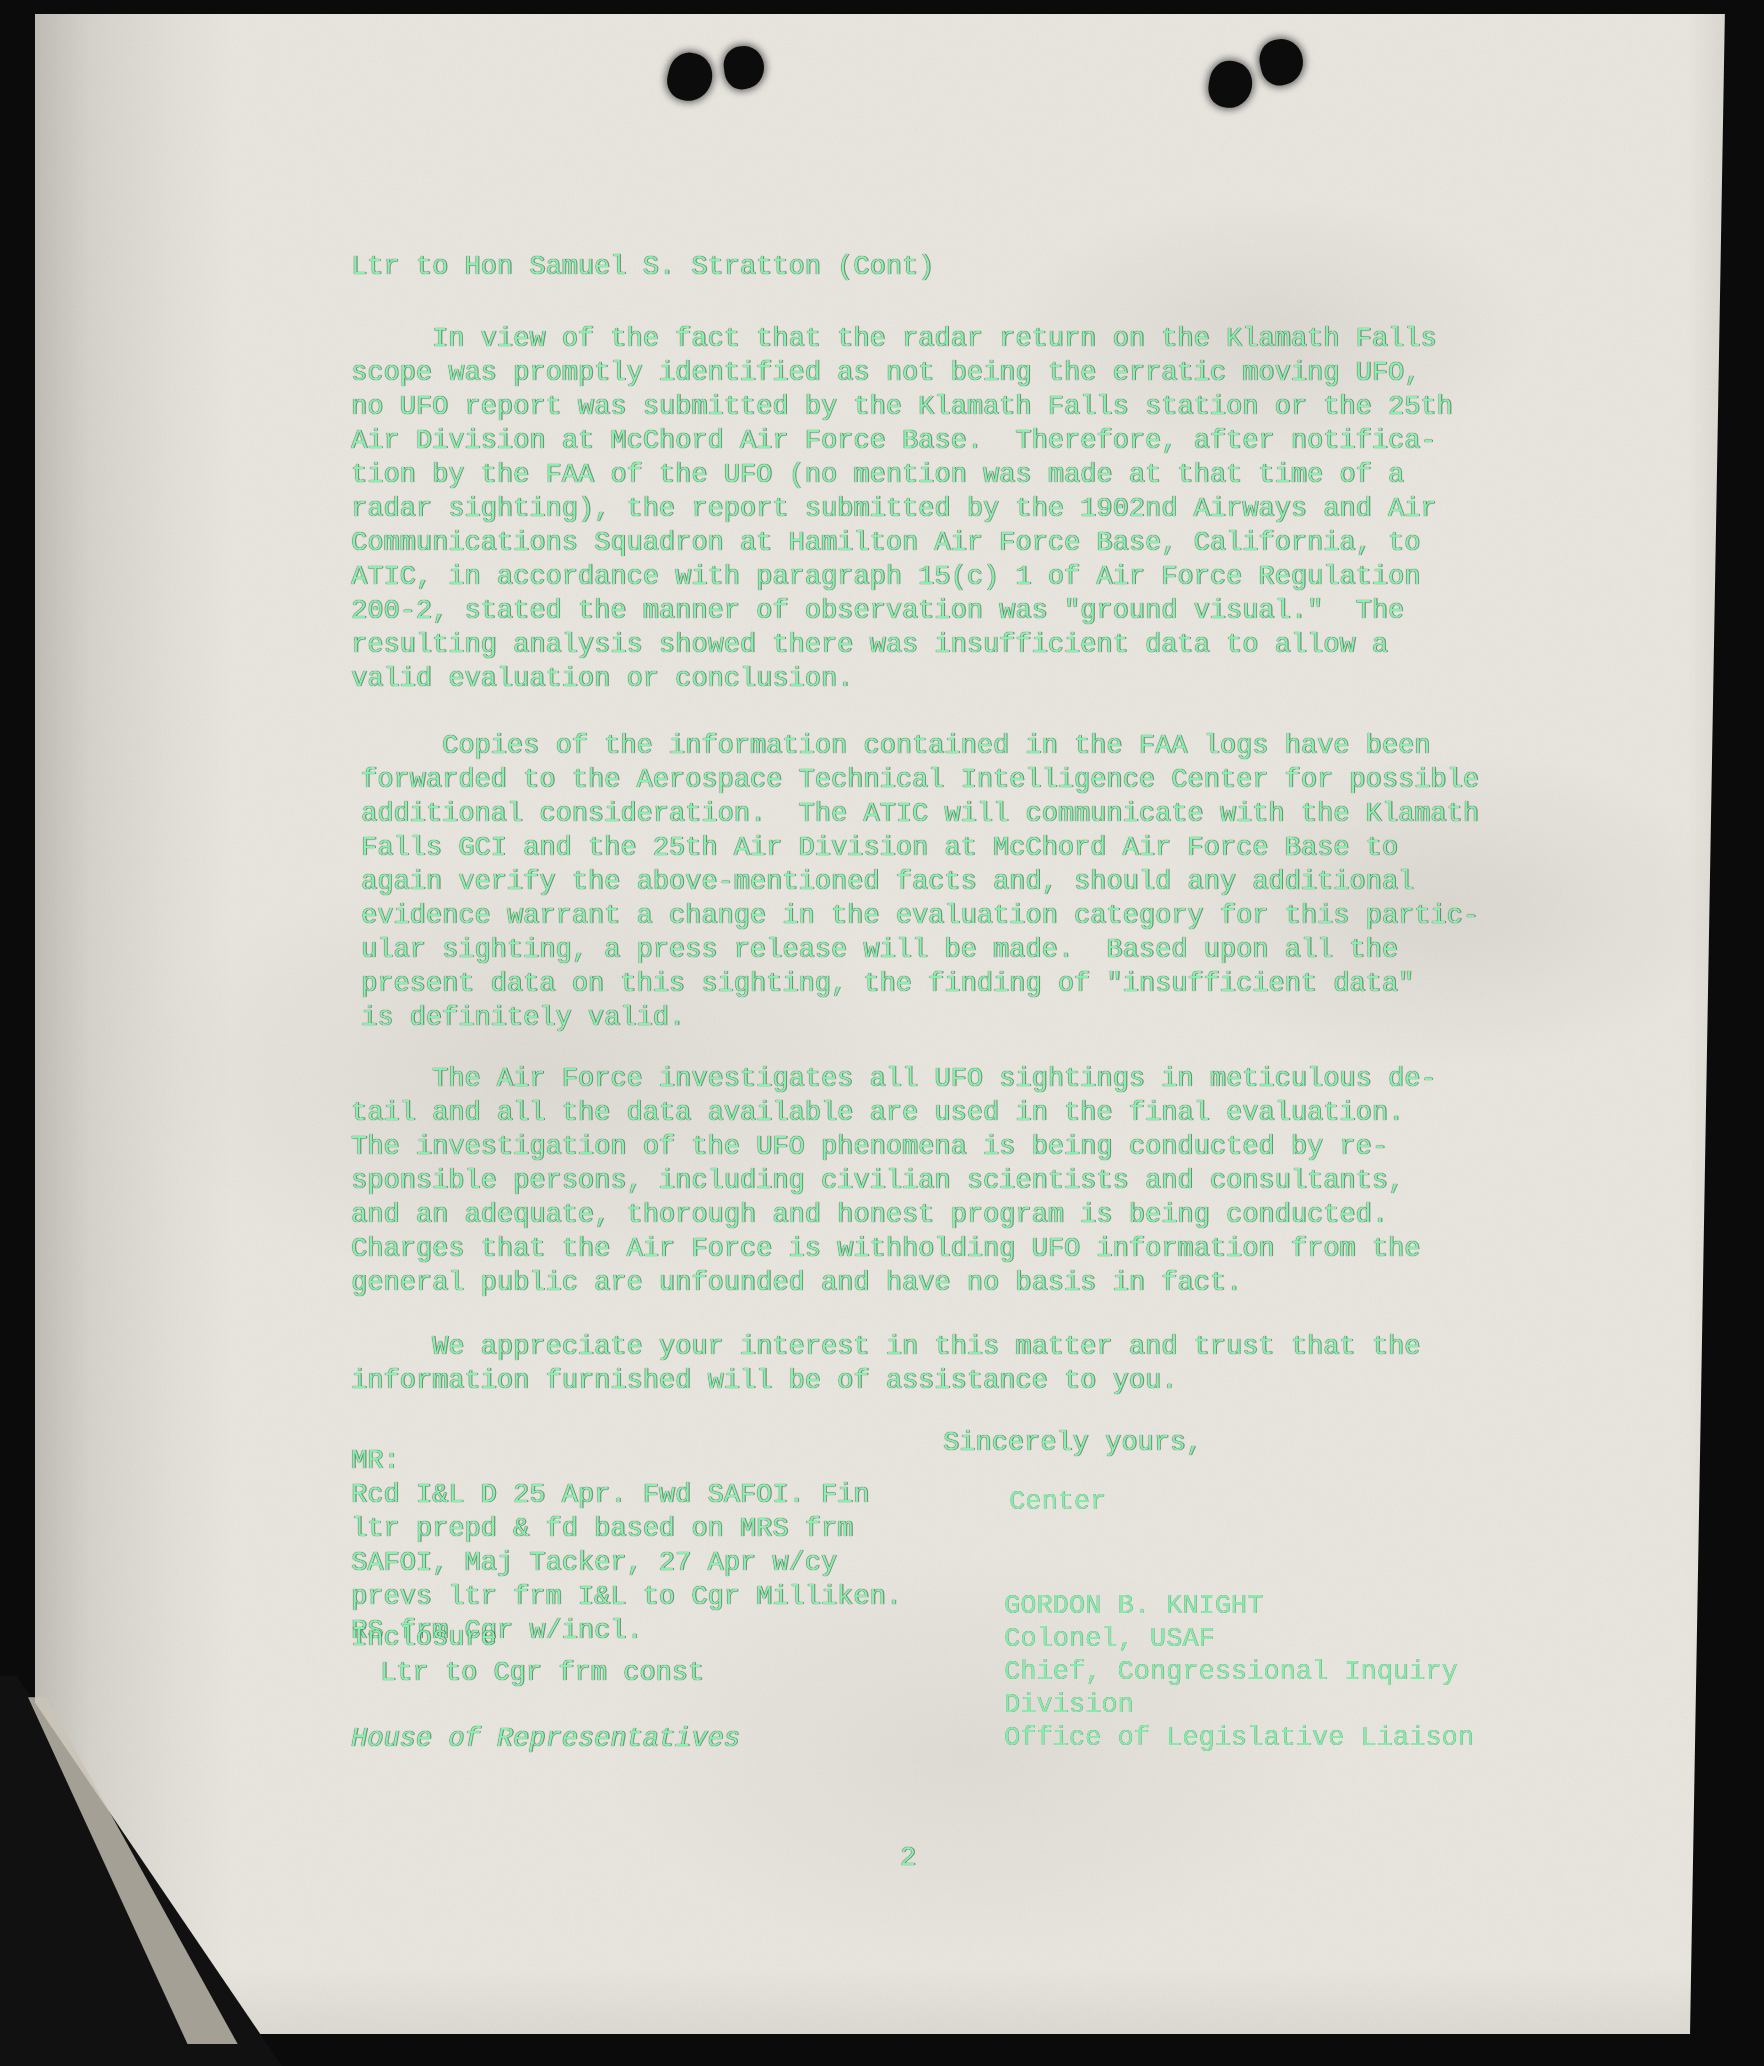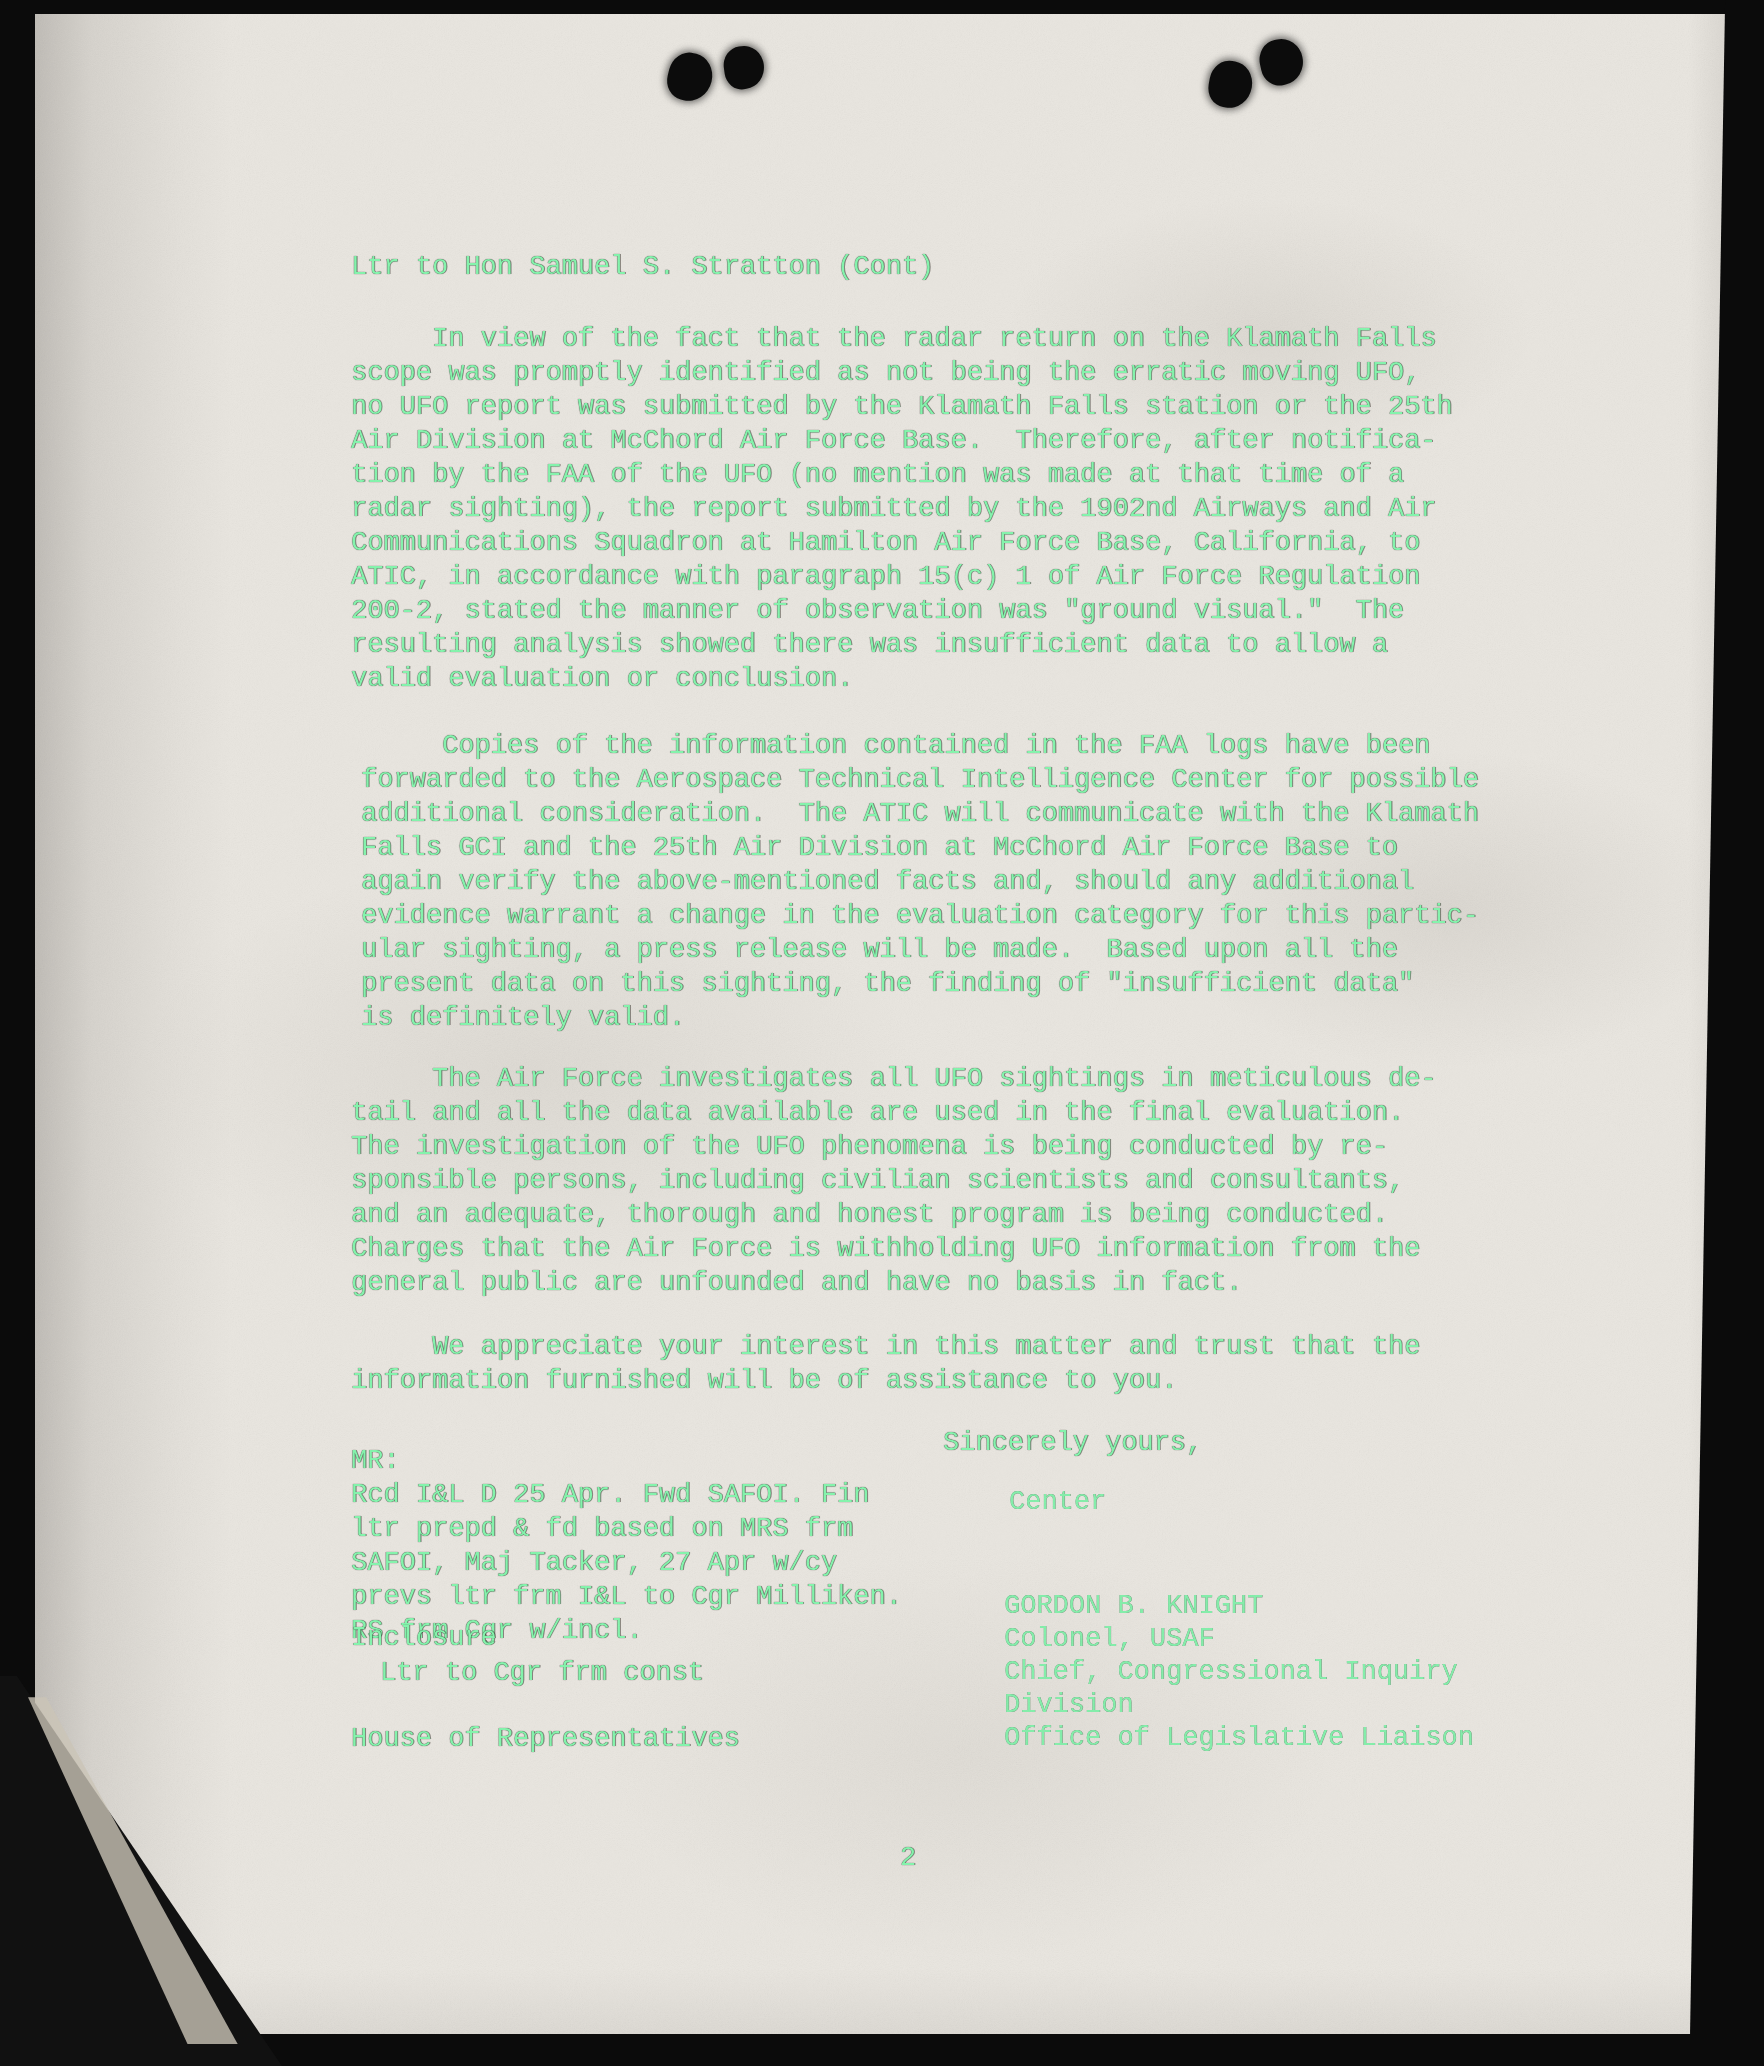--- a/index.html
+++ b/index.html
@@ -109,21 +109,21 @@
 
   <div class="typed clean" style="left:1009px;top:1485px;">Center</div>
   <div class="typed clean" style="left:1004px;top:1590px;line-height:33px;">GORDON B. KNIGHT
 Colonel, USAF
 Chief, Congressional Inquiry
 Division
 Office of Legislative Liaison</div>
 
   <div class="typed smudge" style="left:380px;top:1656px;text-align:center;">Ltr to Cgr frm const</div>
 
-  <div class="typed smudge" style="left:351px;top:1722px;">House of Representatives</div>
+  <div class="typed smudge" style="left:351px;top:1722px;font-style:italic;">House of Representatives</div>
 
   <div class="typed smudge" style="left:900px;top:1841px;">2</div>
 
   <svg class="grain" width="1764" height="2066" viewBox="0 0 3256 3813">
     <filter id="g">
       <feTurbulence type="fractalNoise" baseFrequency="0.55" numOctaves="3" seed="7"></feTurbulence>
       <feColorMatrix type="saturate" values="0"></feColorMatrix>
       <feComponentTransfer>
           <feFuncA type="linear" slope="0.16"></feFuncA>
         </feComponentTransfer>

